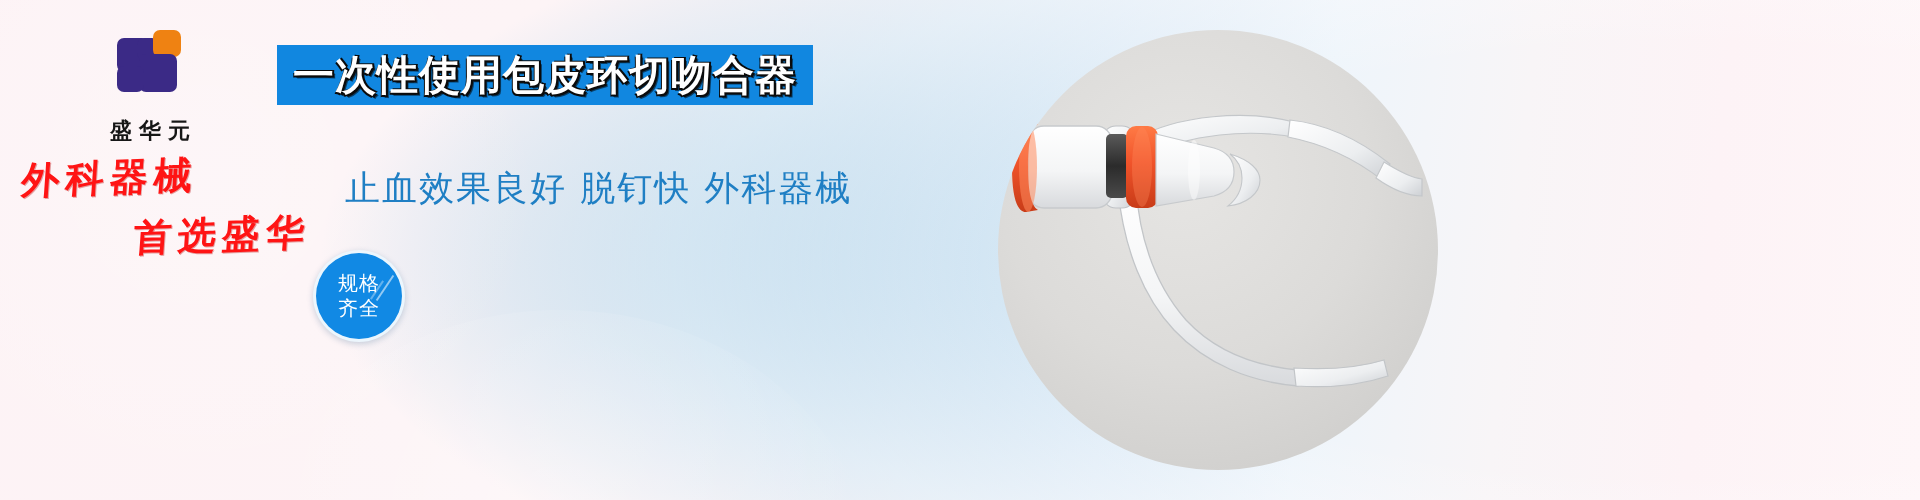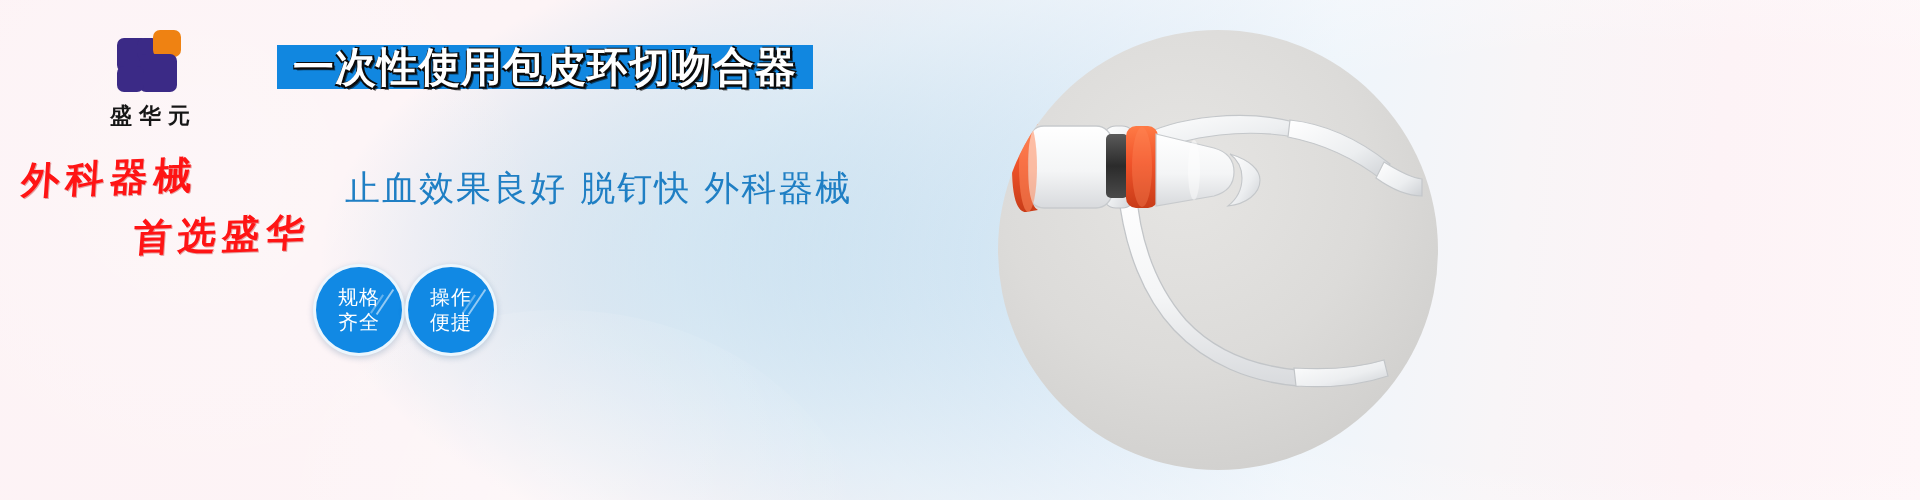--- a/index.html
+++ b/index.html
@@ -46,29 +46,29 @@
   
   #logo { position:absolute; left:60px; top:30px; width:180px; text-align:center; }
   .logo-mark { position:relative; width:66px; height:62px; margin:0 auto; }
   .logo-mark i { position:absolute; display:block; border-radius:7px; }
   .lm1 { left:0;    top:8px;  width:32px; height:34px; background:#3b2a86; }
   .lm2 { left:36px; top:0;    width:28px; height:27px; background:#ef8212; border-radius:8px; }
   .lm3 { left:22px; top:24px; width:38px; height:38px; background:#3b2a86; border-radius:8px; }
   .lm4 { left:0;    top:36px; width:27px; height:26px; background:#3b2a86; border-radius:6px; }
   .lm5 { left:20px; top:8px;  width:22px; height:22px; background:#3b2a86; border-radius:6px; }
   .logo-text {
-    margin-top:9px; font-size:22px; font-weight:bold; color:#161616;
+    margin-top:24px; font-size:22px; font-weight:bold; color:#161616;
     letter-spacing:7px; text-indent:7px;
     font-family:"DejaVu Sans","Liberation Sans",sans-serif;
   }
 
   
   #headline-bar {
     position:absolute; left:277px; top:45px;
-    height:44px; padding:0 16px;
+    height:60px; padding:0 16px;
     background:#1187e0;
     display:flex; align-items:center;
   }
   #headline-text {
     font-size:41px; font-weight:bold; color:#ffffff;
     letter-spacing:1px; line-height:50px; white-space:nowrap;
     font-family:"DejaVu Sans","Liberation Sans",sans-serif;
     text-shadow: 2px 2px 0 #0b0b0b, 2px -1px 0 #0b0b0b, -1px 2px 0 #0b0b0b,
                  3px 3px 0 rgba(0,0,0,0.55);
   }
@@ -85,21 +85,21 @@
   #calli-2 { font-size:38px; margin-left:112px; margin-top:8px; transform:skewX(-6deg) rotate(-2deg); }
 
   
   #subtitle {
     position:absolute; left:345px; top:165px;
     font-size:35px; color:#1f7fc4; letter-spacing:2px; white-space:nowrap;
     font-family:"DejaVu Sans","Liberation Sans",sans-serif;
   }
 
   
-  #badges { position:absolute; left:313px; top:264px; display:flex; }
+  #badges { position:absolute; left:313px; top:250px; display:flex; gap:42px; }
   .badge {
     position:relative;
     width:92px; height:92px; border-radius:50%;
     background:#1189e4;
     border:3px solid rgba(255,255,255,0.92);
     box-shadow:0 2px 6px rgba(20,70,120,0.22);
     display:flex; flex-direction:column; align-items:center; justify-content:center;
     overflow:hidden;
   }
   .badge .slash {
@@ -157,26 +157,20 @@
 
   <div id="subtitle">止血效果良好 脱钉快 外科器械</div>
 
   <div id="badges">
     <div class="badge">
       <div class="slash"></div>
       <div class="slash2"></div>
       <span>规格</span>
       <span>齐全</span>
     </div>
-    <div class="badge">
-      <div class="slash"></div>
-      <div class="slash2"></div>
-      <span>操作</span>
-      <span>便捷</span>
-    </div>
   </div>
 
   <div id="product-circle">
     <svg id="device" viewBox="0 0 440 440">
       <defs>
         <linearGradient id="gWhite" x1="0" y1="0" x2="0" y2="1">
           <stop offset="0%" stop-color="#ffffff"></stop>
           <stop offset="55%" stop-color="#f4f5f6"></stop>
           <stop offset="100%" stop-color="#d8dadd"></stop>
         </linearGradient>

